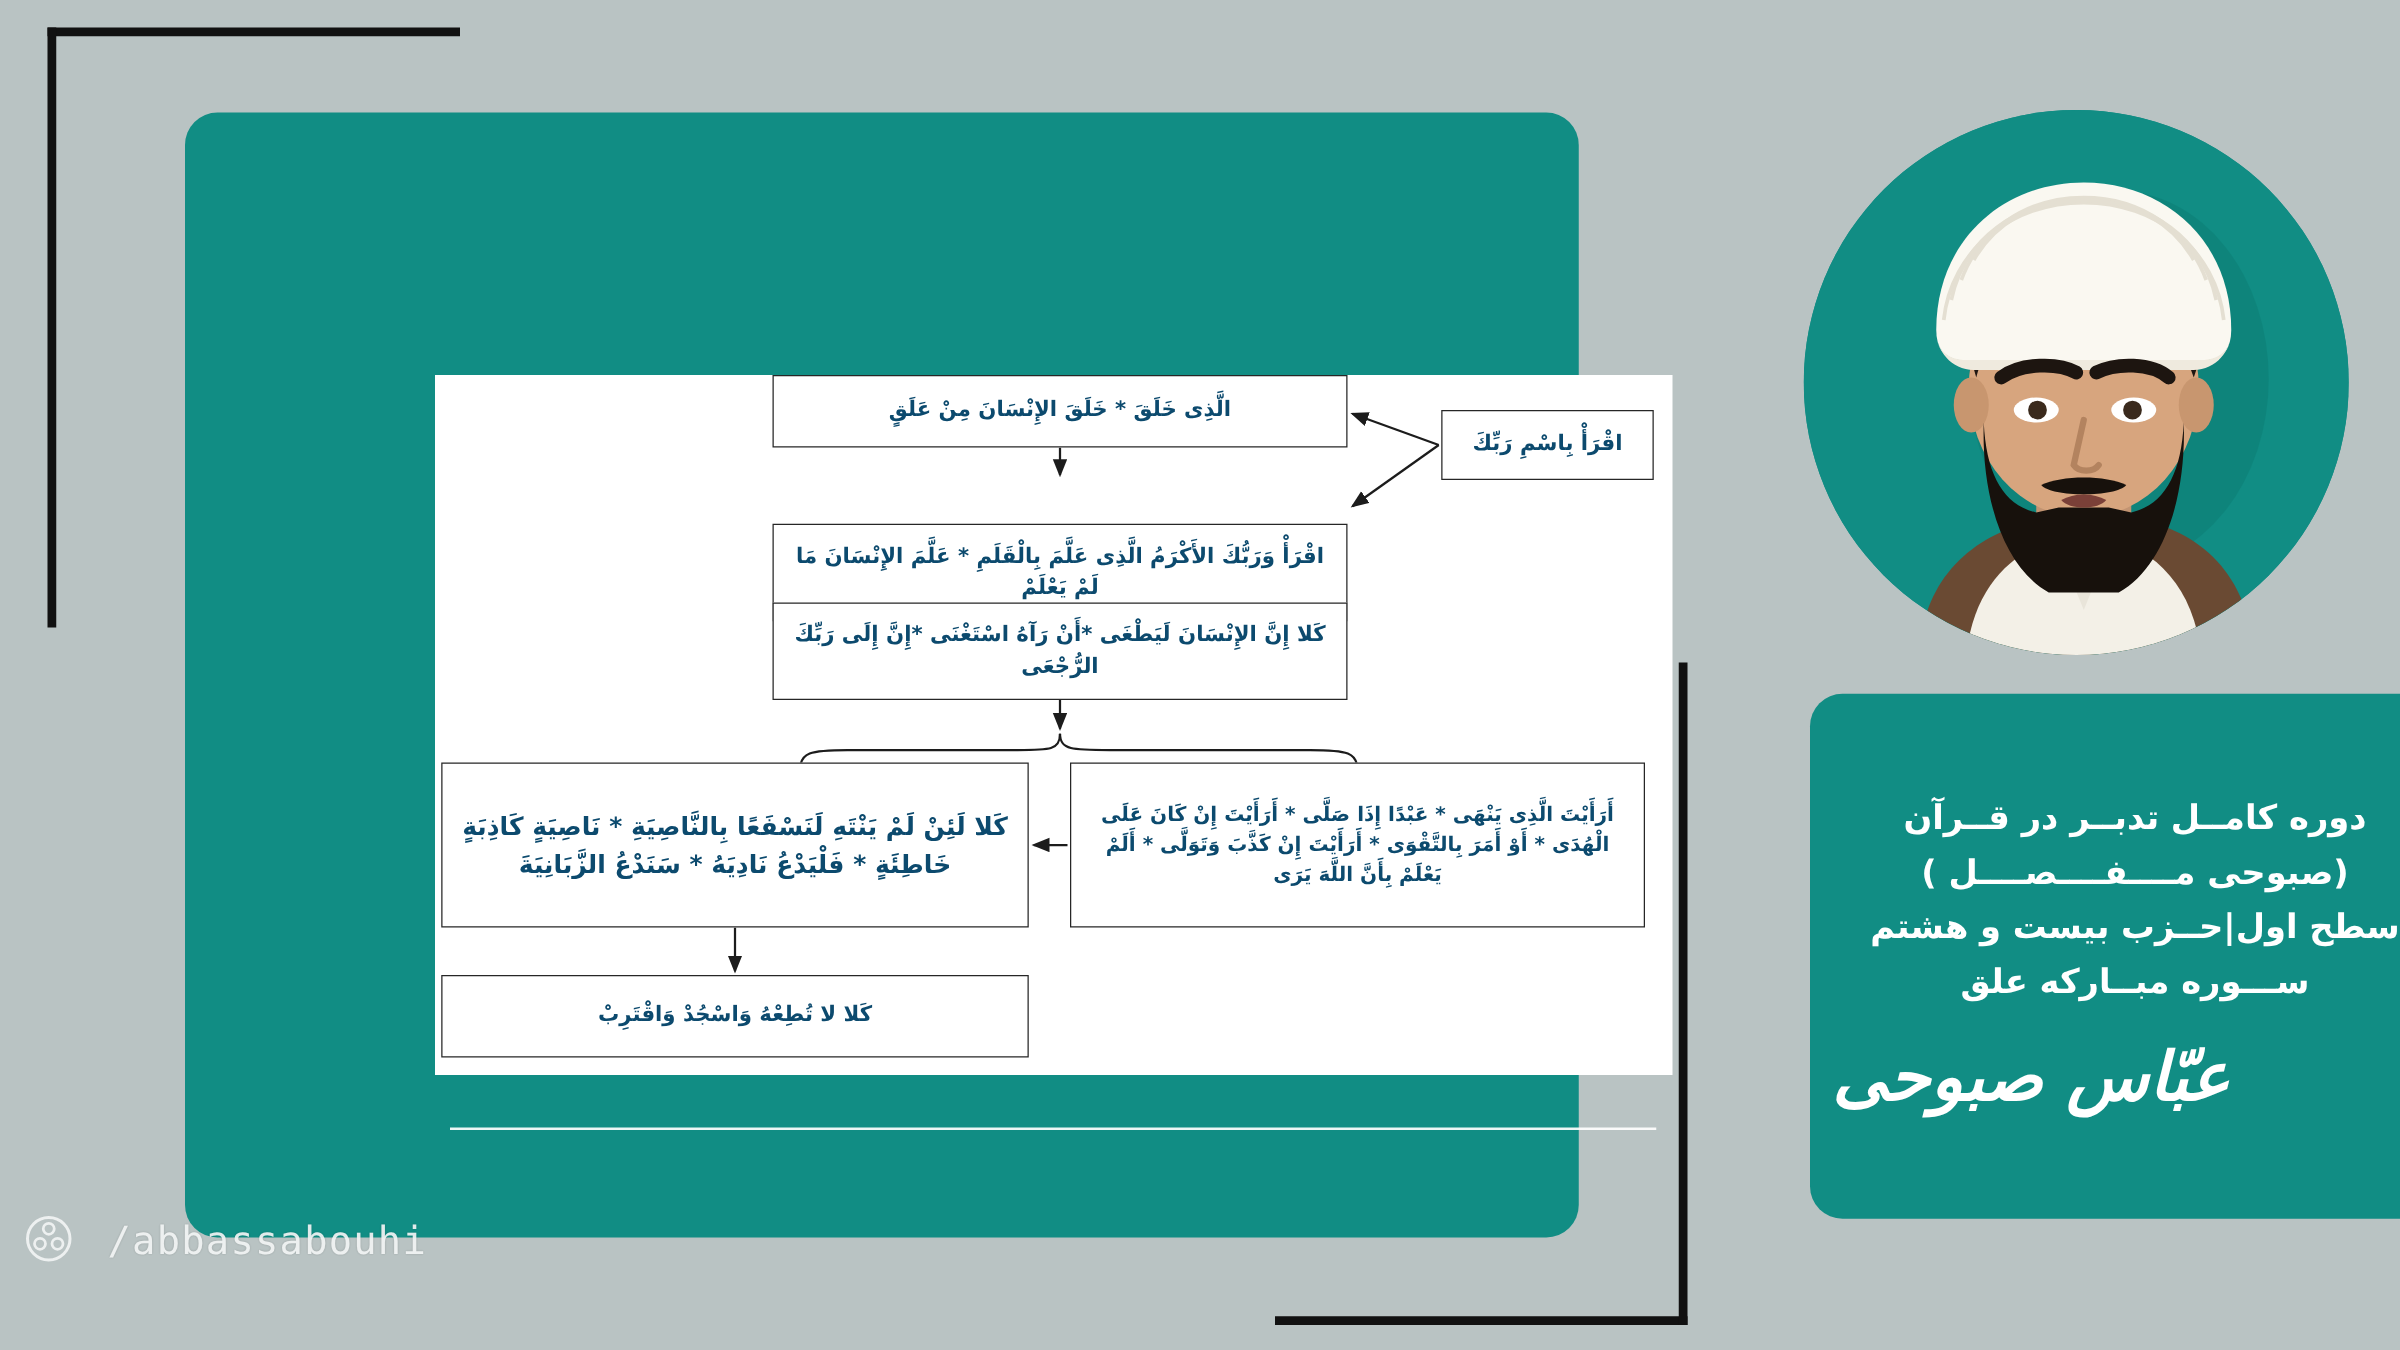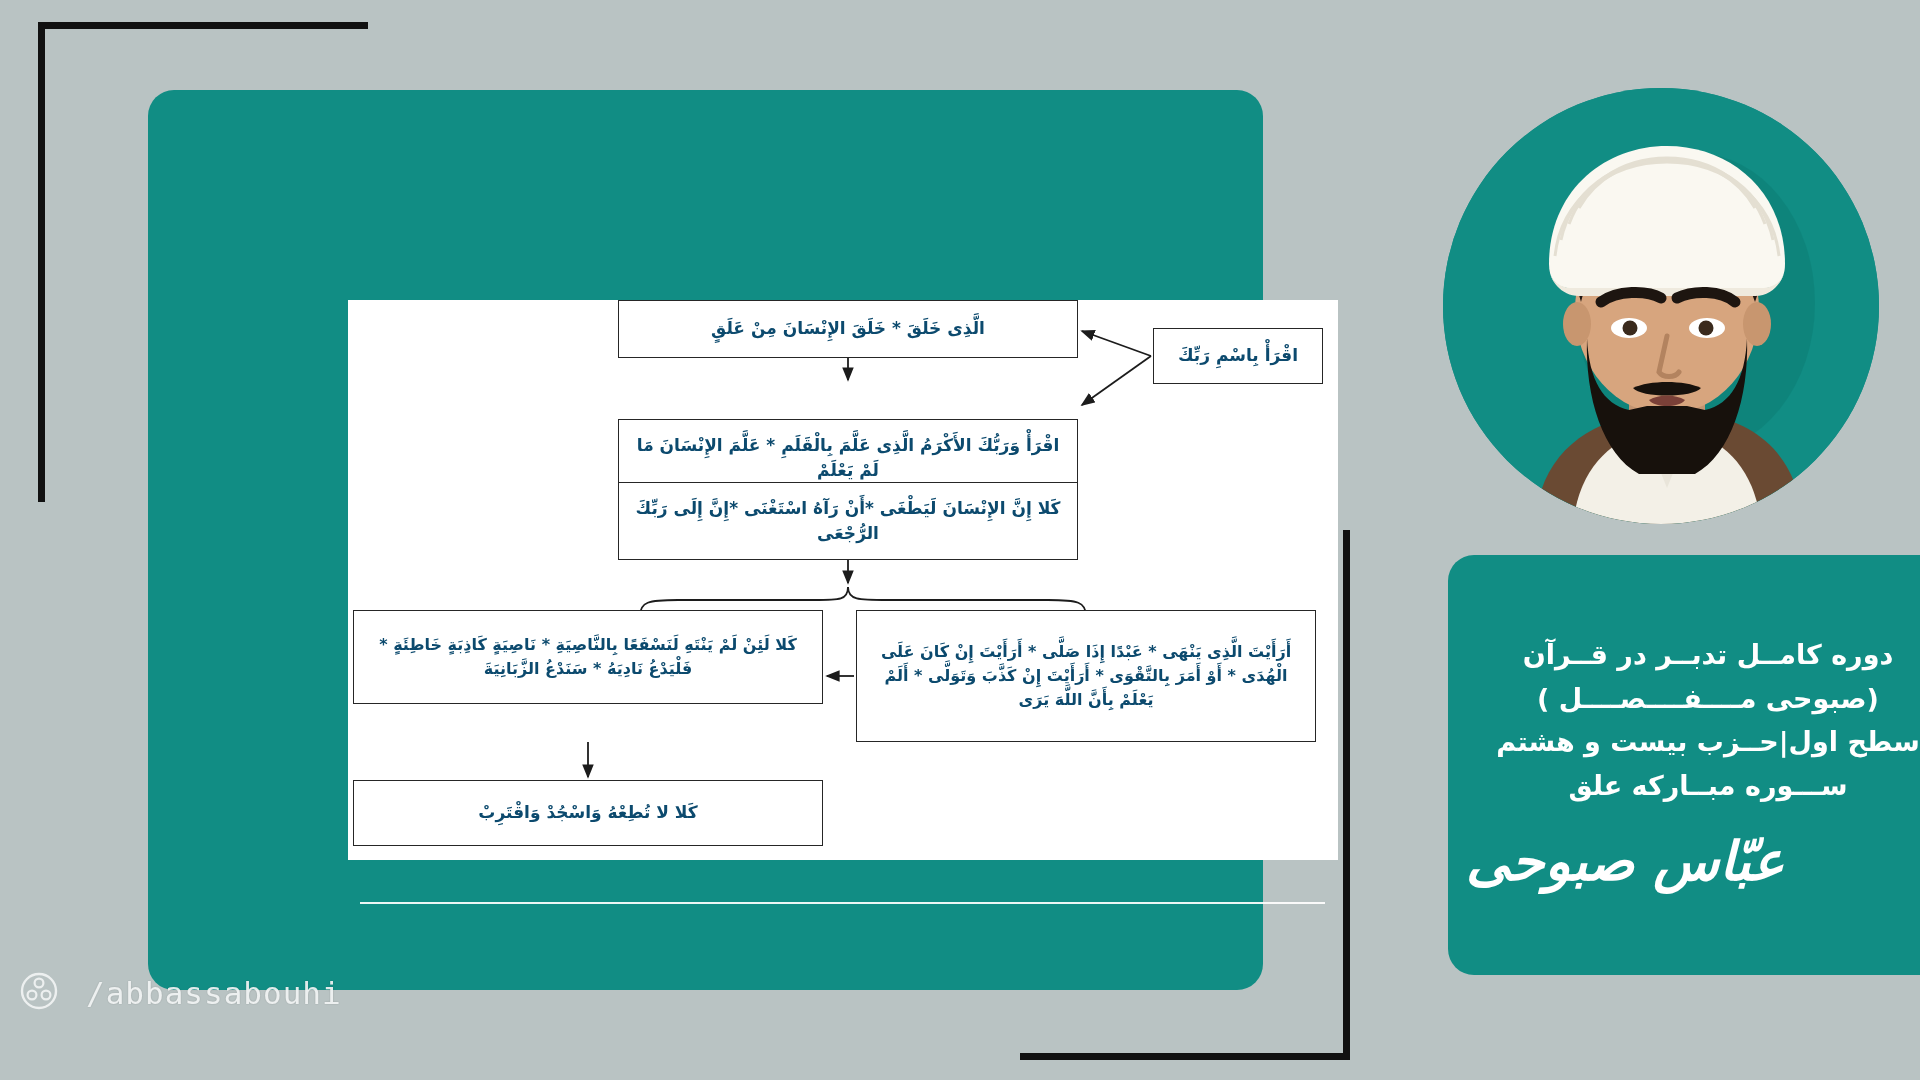--- a/index.html
+++ b/index.html
@@ -73,21 +73,21 @@
     line-height: 1.5;
     padding: 4px 8px;
   }
 
   
   #box-ayah1 { left: 270px; top: 0px;   width: 460px; height: 58px;  font-size: 17px; }
   #box-ayah3 { left: 270px; top: 87px;  width: 460px; height: 78px;  font-size: 17px; margin-top: 32px; }
   #box-ayah6 { left: 270px; top: 182px; width: 460px; height: 78px;  font-size: 17px; }
   #box-bism  { left: 805px; top: 28px;  width: 170px; height: 56px;  font-size: 17px; }
   #box-right { left: 508px; top: 310px; width: 460px; height: 132px; font-size: 16px; }
-  #box-left  { left: 5px;   top: 310px; width: 470px; height: 94px; font-size: 16px; }
+  #box-left  { left: 5px;   top: 310px; width: 470px; height: 132px; font-size: 20px; }
   #box-last  { left: 5px;   top: 480px; width: 470px; height: 66px;  font-size: 17px; }
 
   .fc-box span { display: block; width: 100%; }
 
   
   #connectors {
     position: absolute;
     left: 0; top: 0;
     width: 990px; height: 560px;
     pointer-events: none;

